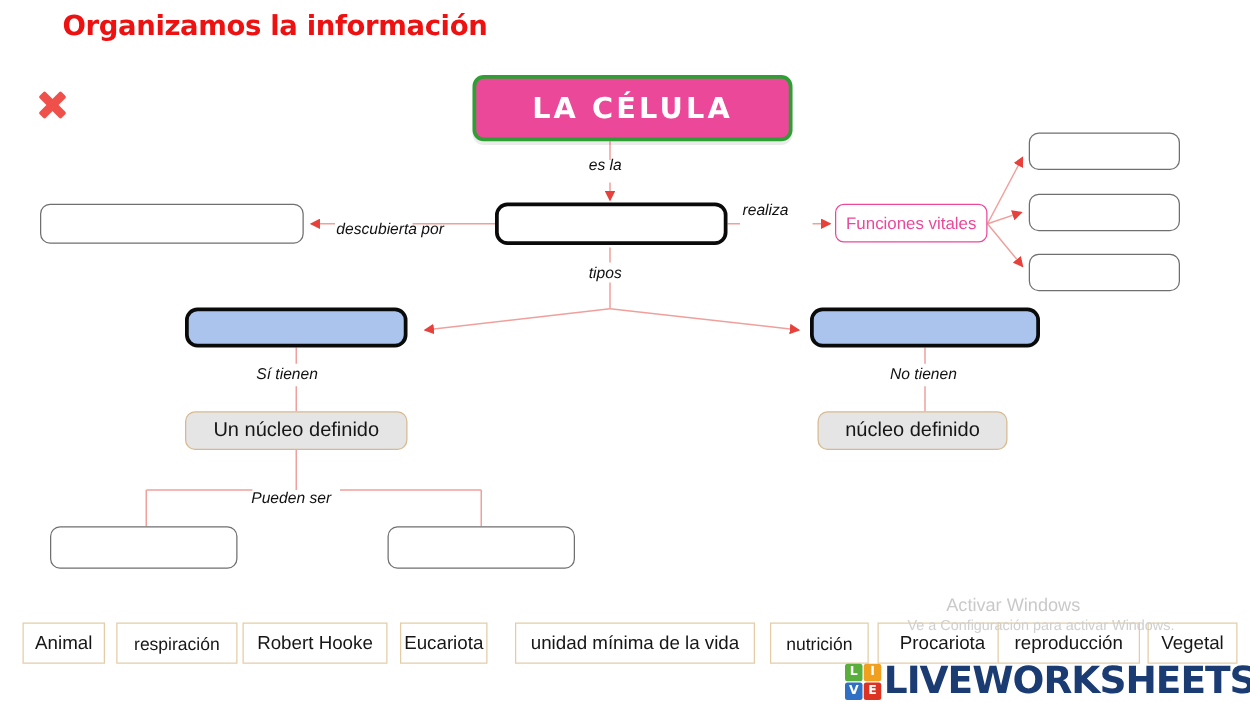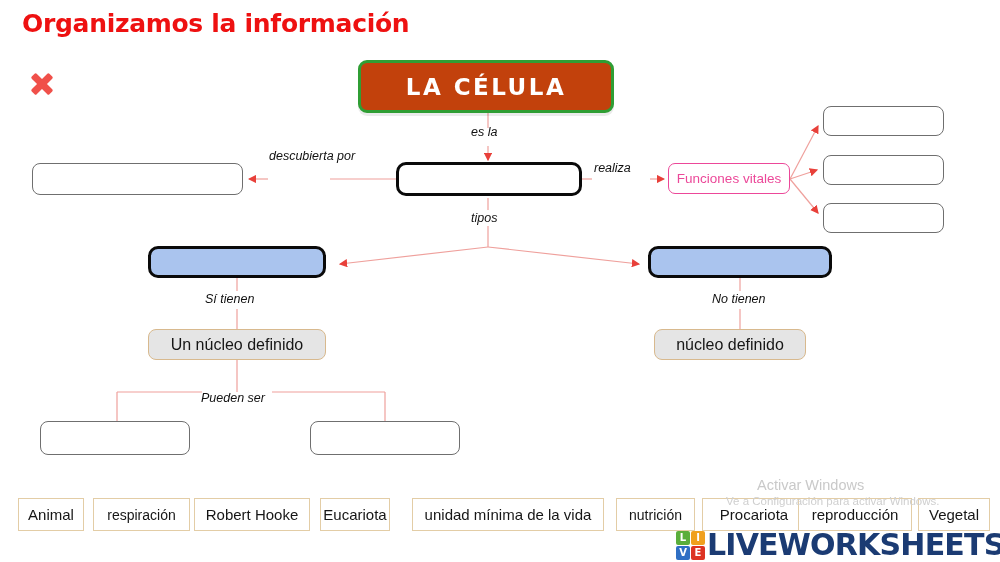--- a/index.html
+++ b/index.html
@@ -7,24 +7,24 @@
     width:1000px;height:562px;
     background:#ffffff;
     font-family:"Liberation Sans", sans-serif;
     overflow:hidden;
     position:relative;
   }
   #stage{position:absolute;left:0;top:0;width:1000px;height:562px;}
 
   
   .title{
-    position:absolute;left:22px;top:9px;
+    position:absolute;left:50px;top:9px;
     font-family:"DejaVu Sans", sans-serif;
     font-weight:bold;
-    font-size:25px;
+    font-size:22px;
     letter-spacing:-0.3px;
     color:#ee1111;
     white-space:nowrap;
   }
 
   
   .xmark{
     position:absolute;left:29px;top:71px;
     width:26px;height:26px;
   }
@@ -40,29 +40,30 @@
   #wires{position:absolute;left:0;top:0;width:1000px;height:562px;pointer-events:none;}
 
   
   .node{
     position:absolute;
     box-sizing:border-box;
     display:flex;align-items:center;justify-content:center;
     background:#ffffff;
   }
   .node.green{
-    background:#c2410c;
+    background:#ec4899;
     border:3px solid #2f9e34;
     border-radius:9px;
     color:#ffffff;
     font-family:"DejaVu Sans", sans-serif;
     font-weight:bold;
     font-size:23px;
     letter-spacing:2.5px;
     box-shadow:0 3px 0 rgba(0,0,0,.08);
+    margin-left:20px;
   }
   .node.blank{
     border:1px solid #6f6f6f;
     border-radius:8px;
     background:#ffffff;
   }
   .node.heavy{
     border:3px solid #0a0a0a;
     border-radius:10px;
     background:#ffffff;
@@ -209,21 +210,21 @@
   <div class="node blue" style="left:148px;top:246px;width:178px;height:32px;"></div>
   <div class="node blue" style="left:648px;top:246px;width:184px;height:32px;"></div>
 
   <div class="node peach" style="left:148px;top:329px;width:178px;height:31px;">Un núcleo definido</div>
   <div class="node peach" style="left:654px;top:329px;width:152px;height:31px;">núcleo definido</div>
 
   <div class="node blank" style="left:40px;top:421px;width:150px;height:34px;"></div>
   <div class="node blank" style="left:310px;top:421px;width:150px;height:34px;"></div>
 
   <div class="elabel" style="left:471px;top:125px;">es la</div>
-  <div class="elabel" style="left:269px;top:149px;font-style:italic;">descubierta por</div>
+  <div class="elabel" style="left:269px;top:176px;font-style:italic;">descubierta por</div>
   <div class="elabel" style="left:594px;top:161px;">realiza</div>
   <div class="elabel" style="left:471px;top:211px;">tipos</div>
   <div class="elabel" style="left:205px;top:292px;">Sí tienen</div>
   <div class="elabel" style="left:712px;top:292px;">No tienen</div>
   <div class="elabel" style="left:201px;top:391px;">Pueden ser</div>
 
   <div class="bank">
     <div class="chip" style="left:18px;width:66px;font-size:15px;">Animal</div>
     <div class="chip" style="left:93px;width:97px;font-size:14px;">respiración</div>
     <div class="chip" style="left:194px;width:116px;font-size:15px;">Robert Hooke</div>

